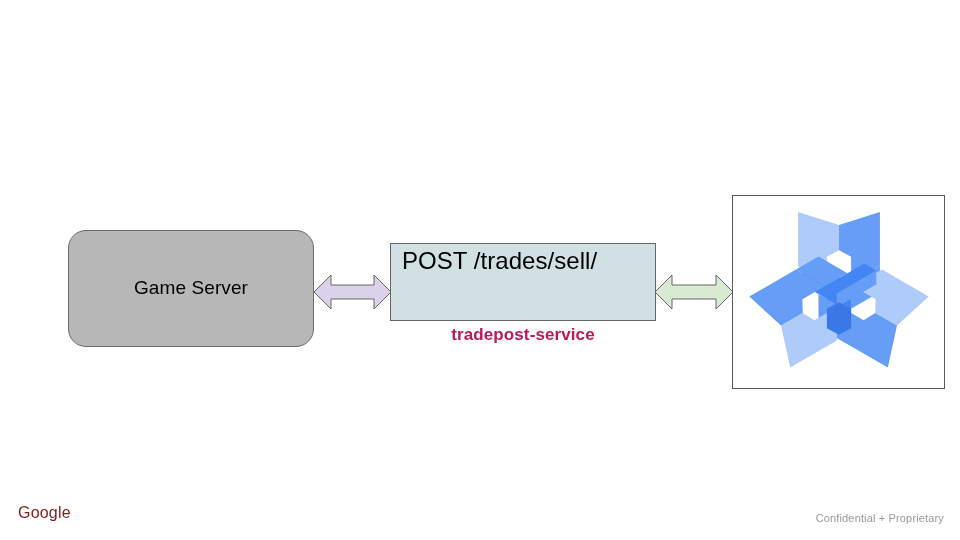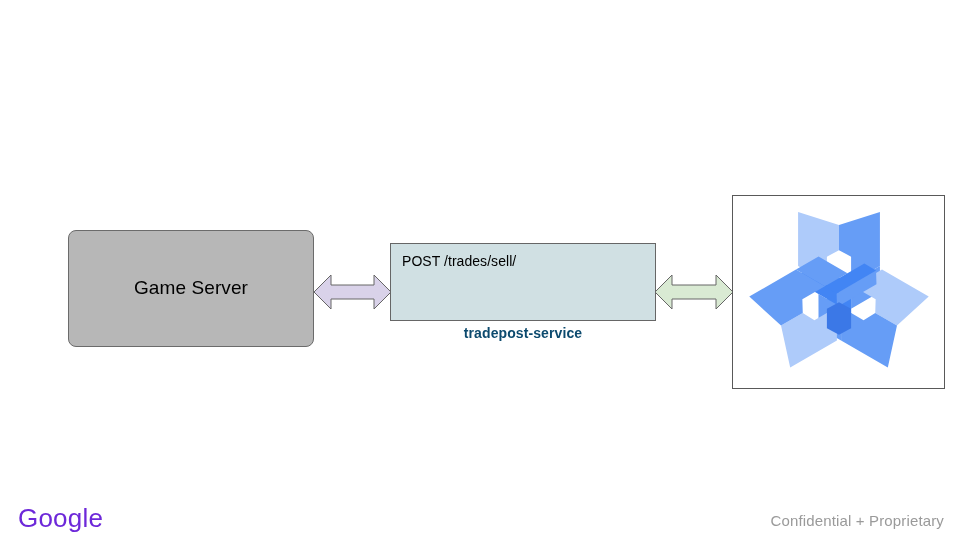--- a/index.html
+++ b/index.html
@@ -22,21 +22,21 @@
 
   
   #game-server-node {
     position: absolute;
     left: 68px;
     top: 230px;
     width: 246px;
     height: 117px;
     background: #b7b7b7;
     border: 1px solid #6b6b6b;
-    border-radius: 8px;
+    border-radius: 18px;
     box-sizing: border-box;
     display: flex;
     align-items: center;
     justify-content: center;
   }
   #game-server-node .node-label {
     font-size: 19px;
     color: #000000;
     line-height: 1.2;
     text-align: center;
@@ -49,35 +49,35 @@
     left: 390px;
     top: 243px;
     width: 266px;
     height: 78px;
     background: #d0e0e3;
     border: 1px solid #666666;
     box-sizing: border-box;
     padding: 6px 0 0 11px;
   }
   #service-node .endpoint-line {
-    font-size: 14px;
+    font-size: 24px;
     color: #000000;
     line-height: 22.5px;
     white-space: pre;
     letter-spacing: 0.05px;
   }
   #service-caption {
     position: absolute;
     left: 390px;
     top: 325px;
     width: 266px;
     text-align: center;
-    font-size: 14px;
+    font-size: 17px;
     font-weight: bold;
-    color: #0c4a6e;
+    color: #be185d;
     letter-spacing: 0.1px;
   }
 
   
   .connector-arrow {
     position: absolute;
     overflow: visible;
   }
   #connector-left {
     left: 314px;
@@ -109,30 +109,30 @@
     left: 50%;
     top: 50%;
     transform: translate(-50%, -50%);
   }
 
   
   #google-wordmark {
     position: absolute;
     left: 18px;
     top: 505px;
-    font-size: 26px;
-    color: #6d28d9;
+    font-size: 16px;
+    color: #7f1d1d;
     letter-spacing: 0.2px;
     line-height: 1;
   }
   #confidential-note {
     position: absolute;
     right: 16px;
     top: 513px;
-    font-size: 15px;
+    font-size: 11px;
     color: #9a9a9a;
     letter-spacing: 0.15px;
     line-height: 1;
   }
 </style>
 </head>
 <body>
 
 <div id="slide">
 

